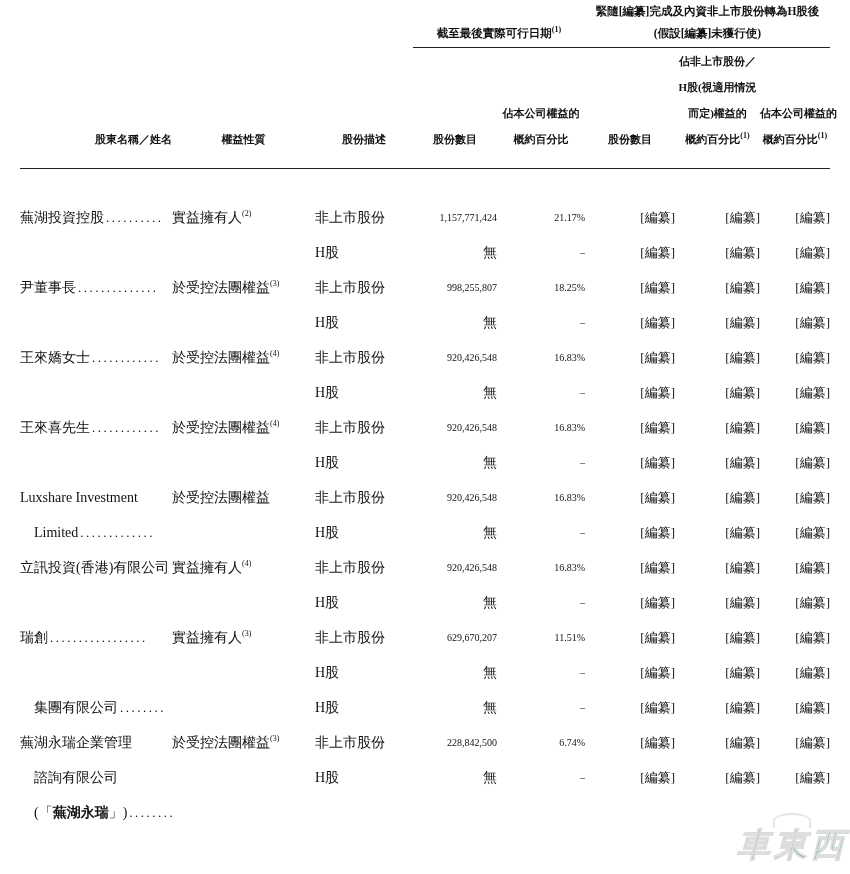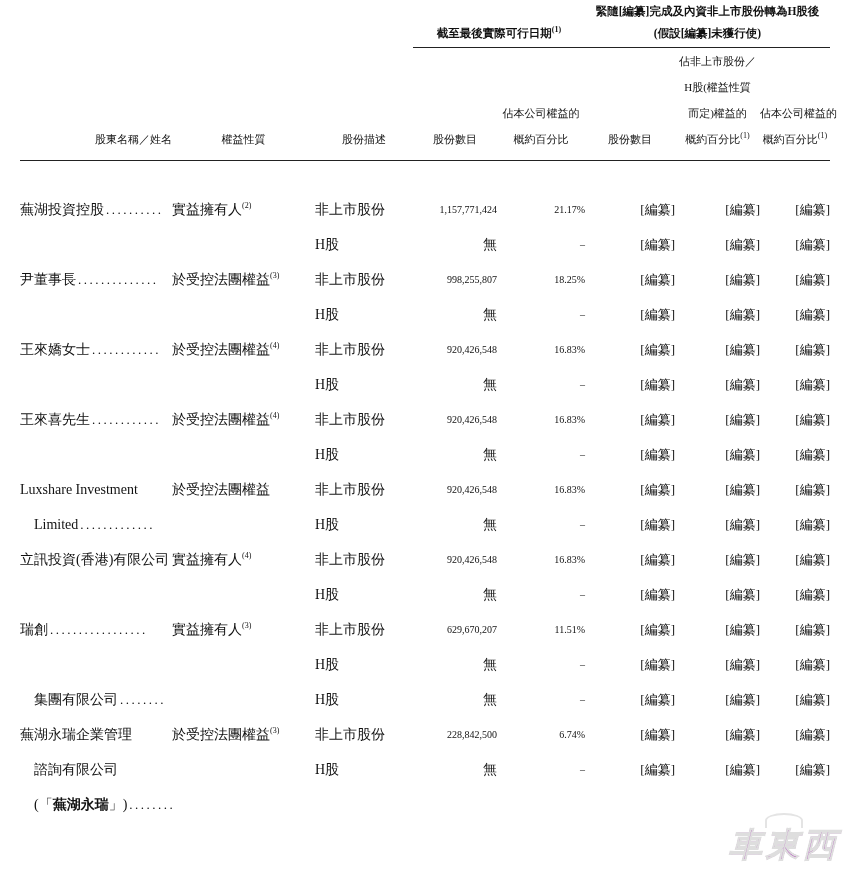--- a/index.html
+++ b/index.html
@@ -22,43 +22,43 @@
   .c8{padding-right:0;text-align:right;}
 
   
   tr.h1 td{vertical-align:bottom;height:38px;}
   .grpline{
     font-weight:bold;font-size:11.5px;line-height:22px;text-align:center;
     border-bottom:1.2px solid #222;padding-bottom:3px;
   }
   tr.h2 td{vertical-align:bottom;height:110px;}
   .ul{
-    font-weight:normal;font-size:11px;line-height:26px;text-align:center;
-    border-bottom:1.2px solid #222;padding-bottom:8px;
+    font-weight:bold;font-size:11px;line-height:26px;text-align:center;
+    border-bottom:1.2px solid #222;padding-bottom:16px;
   }
   .ul.al{text-align:right;}
   sup{font-size:8px;vertical-align:super;line-height:0;letter-spacing:0;}
 
   
   tbody tr{height:35px;margin-left:16px;}
   tbody tr.spacer{height:31px;}
   tbody td{vertical-align:middle;font-size:14px;}
   td.num{font-size:10px;}
   td.num.cjk{font-size:14px;}
   td.red{font-size:13px;font-weight:normal;}
   td.nm .leader{letter-spacing:2.5px;font-size:13px;margin-left:2px;}
   td.nm.ind{padding-left:14px;}
   td.nm .bold{font-weight:bold;}
 
   
   .watermark{
-    position:absolute;right:10px;bottom:6px;
+    position:absolute;right:2px;bottom:6px;
     font-family:"Liberation Sans","DejaVu Sans",sans-serif;
     font-size:33px;font-weight:bold;font-style:italic;letter-spacing:4px;
-    color:#a21caf;-webkit-text-stroke:1px #dedede;
+    color:#15803d;-webkit-text-stroke:1px #dedede;
   }
   .watermark .arc{
     position:absolute;top:-10px;left:36px;width:34px;height:13px;
     border:2.5px solid #e4e4e4;border-bottom:none;border-radius:50% 50% 0 0;
   }
 </style>
 </head>
 <body>
 
 <table class="shtab">
@@ -103,21 +103,21 @@
           <div>佔本公司權益的</div>
           <div>概約百分比</div>
         </div>
       </td>
       <td class="c6">
         <div class="ul"><span>股份數目</span></div>
       </td>
       <td class="c7">
         <div class="ul">
           <div>佔非上市股份／</div>
-          <div>H股(權益性質</div>
+          <div>H股(視適用情況</div>
           <div>而定)權益的</div>
           <div><span>概約百分比</span><sup>(1)</sup></div>
         </div>
       </td>
       <td class="c8">
         <div class="ul">
           <div>佔本公司權益的</div>
           <div><span>概約百分比</span><sup>(1)</sup></div>
         </div>
       </td>

